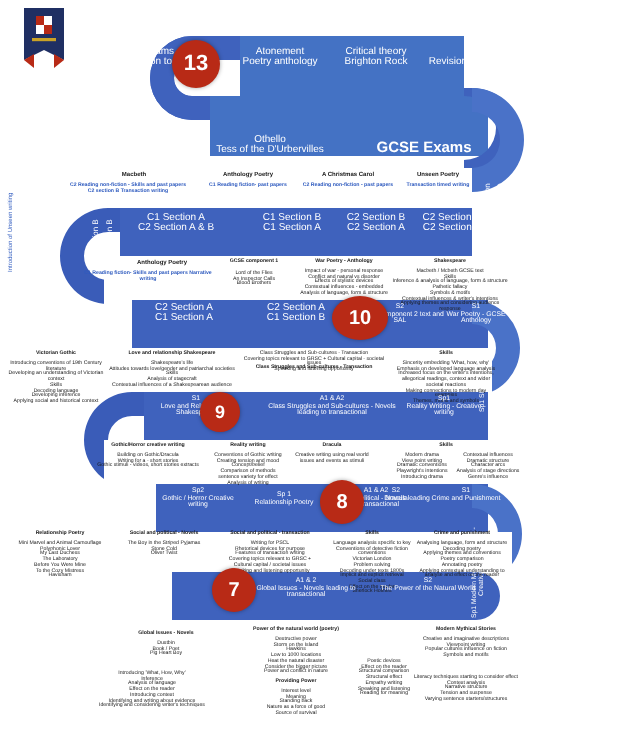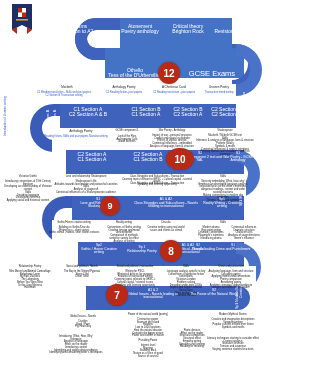--- a/index.html
+++ b/index.html
@@ -4,21 +4,21 @@
 <style>
   html,body{margin:0;padding:0;background:#ffffff;}
   body{width:264px;height:373px;position:relative;overflow:hidden;
        font-family:"Liberation Sans",sans-serif;color:#1a1a1a;}
   #stage{position:absolute;inset:0;width:264px;height:373px;}
   svg.snake{position:absolute;left:0;top:0;width:264px;height:373px;}
 
   .lbl{position:absolute;text-align:center;line-height:1.05;}
   .w{color:#ffffff;}
   .blue{color:#2f5bbf;}
-  .bold{font-weight:normal;}
+  .bold{font-weight:bold;}
   .t5{font-size:5px;}
   .t4{font-size:4px;}
   .t35{font-size:3.4px;}
   .t3{font-size:3px;}
   .t26{font-size:2.6px;}
   .t7{font-size:7.5px;}
 
   .vert{writing-mode:vertical-rl;transform:rotate(180deg);}
 
   .circ{position:absolute;border-radius:50%;background:#b82a16;
@@ -366,19 +366,19 @@
   <div class="lbl t26" style="left:204px;top:319px;width:58px;white-space:pre-line;">Creative and imaginative descriptions
 Viewpoint writing
 Popular cultures influence on fiction
 Symbols and motifs</div>
   <div class="lbl t26" style="left:204px;top:338px;width:58px;white-space:pre-line;">Literacy techniques starting to consider effect
 Context analysis
 Narrative structure
 Tension and suspense
 Varying sentence starters/structures</div>
 
-  <div class="circ" style="left:158px;top:62px;width:22px;height:22px;font-size:10px;">12</div>
+  <div class="circ" style="left:86px;top:20px;width:24px;height:24px;font-size:11px;">13</div>
   <div class="circ" style="left:166px;top:148px;width:28px;height:22px;font-size:10px;">10</div>
   <div class="circ" style="left:100px;top:196px;width:20px;height:20px;font-size:9px;">9</div>
   <div class="circ" style="left:160px;top:240px;width:22px;height:22px;font-size:10px;">8</div>
   <div class="circ" style="left:106px;top:284px;width:22px;height:22px;font-size:10px;">7</div>
 
 </div>
 
 </body></html>

